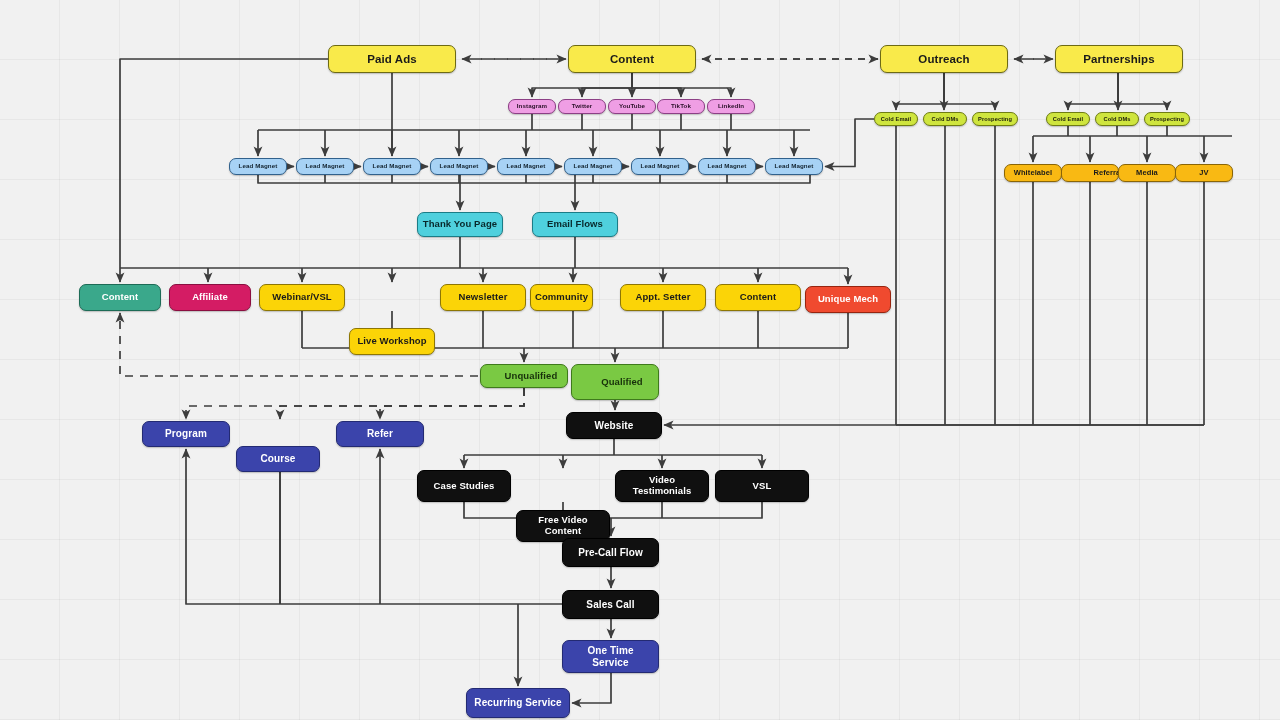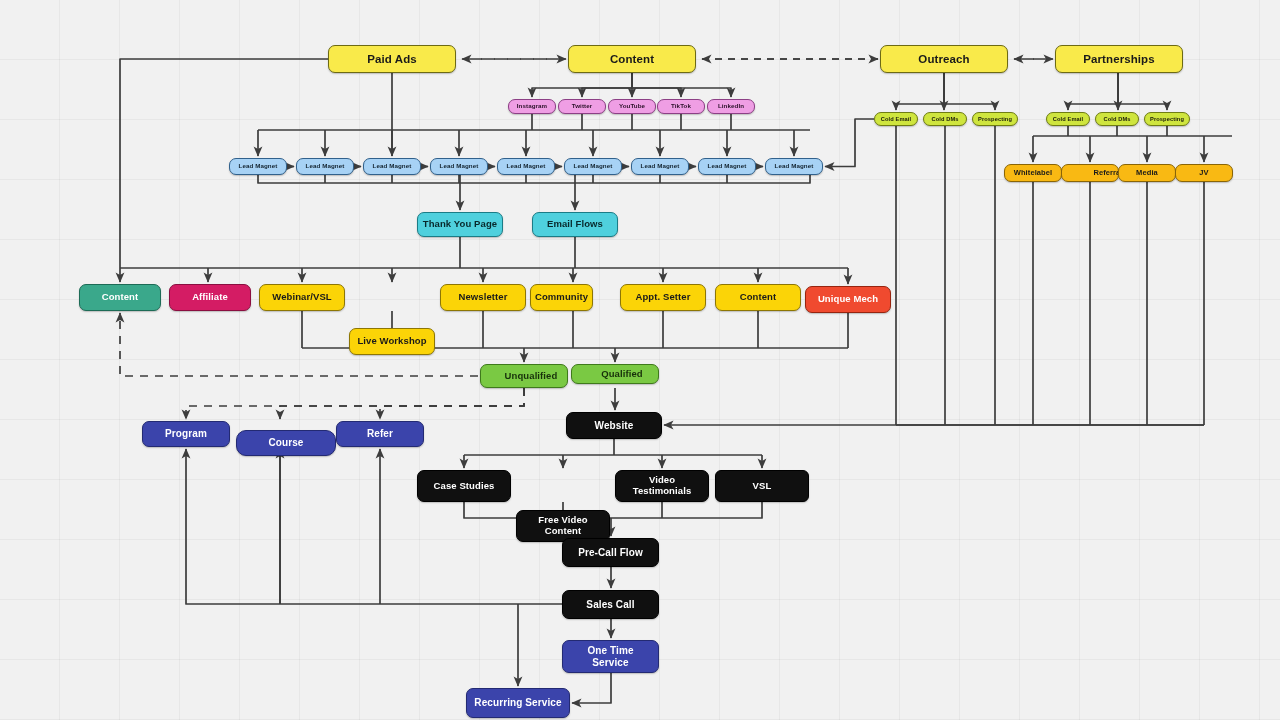--- a/index.html
+++ b/index.html
@@ -263,23 +263,23 @@
       <div class="node n-teal" style="left: 79px; top: 284px; width: 82px; height: 27px; font-size: 9.5px;"><span>Content</span></div>
       <div class="node n-magenta" style="left: 169px; top: 284px; width: 82px; height: 27px; font-size: 9.5px;"><span>Affiliate</span></div>
       <div class="node n-gold" style="left: 259px; top: 284px; width: 86px; height: 27px; font-size: 9.5px;"><span>Webinar/VSL</span></div>
       <div class="node n-gold" style="left: 349px; top: 284px; width: 86px; height: 27px; font-size: 9.5px; margin-top: 44px;"><span>Live Workshop</span></div>
       <div class="node n-gold" style="left: 440px; top: 284px; width: 86px; height: 27px; font-size: 9.5px;"><span>Newsletter</span></div>
       <div class="node n-gold" style="left: 530px; top: 284px; width: 63px; height: 27px; font-size: 9.5px;"><span>Community</span></div>
       <div class="node n-gold" style="left: 620px; top: 284px; width: 86px; height: 27px; font-size: 9.5px;"><span>Appt. Setter</span></div>
       <div class="node n-gold" style="left: 715px; top: 284px; width: 86px; height: 27px; font-size: 9.5px;"><span>Content</span></div>
       <div class="node n-red" style="left: 805px; top: 286px; width: 86px; height: 27px; font-size: 9.5px;"><span>Unique Mech</span></div>
       <div class="node n-green" style="left: 480px; top: 364px; width: 88px; height: 24px; font-size: 9.5px;"><span>Unqualified</span></div>
-      <div class="node n-green" style="left: 571px; top: 364px; width: 88px; height: 20px; font-size: 9.5px;"><span>Qualified</span></div>
+      <div class="node n-green" style="left: 571px; top: 364px; width: 88px; height: 36px; font-size: 9.5px;"><span>Qualified</span></div>
       <div class="node n-indigo" style="left: 142px; top: 421px; width: 88px; height: 26px; font-size: 10px;"><span>Program</span></div>
-      <div class="node n-indigo" style="left: 236px; top: 430px; width: 100px; height: 26px; font-size: 10px; border-radius: 10px;"><span>Course</span></div>
+      <div class="node n-indigo" style="left: 236px; top: 446px; width: 84px; height: 26px; font-size: 10px;"><span>Course</span></div>
       <div class="node n-indigo" style="left: 336px; top: 421px; width: 88px; height: 26px; font-size: 10px;"><span>Refer</span></div>
       <div class="node n-black" style="left: 566px; top: 412px; width: 96px; height: 27px; font-size: 10px; text-align: right;"><span>Website</span></div>
       <div class="node n-black" style="left: 417px; top: 470px; width: 94px; height: 32px; font-size: 9.5px;"><span>Case Studies</span></div>
       <div class="node n-black" style="left: 516px; top: 470px; width: 94px; height: 32px; font-size: 9.5px; margin-top: 40px;"><span>Free Video
 Content</span></div>
       <div class="node n-black" style="left: 615px; top: 470px; width: 94px; height: 32px; font-size: 9.5px;"><span>Video
 Testimonials</span></div>
       <div class="node n-black" style="left: 715px; top: 470px; width: 94px; height: 32px; font-size: 9.5px; border-radius: 6px;"><span>VSL</span></div>
       <div class="node n-black" style="left: 562px; top: 538px; width: 97px; height: 29px; font-size: 10px;"><span>Pre-Call Flow</span></div>
       <div class="node n-black" style="left: 562px; top: 590px; width: 97px; height: 29px; font-size: 10px;"><span>Sales Call</span></div>

